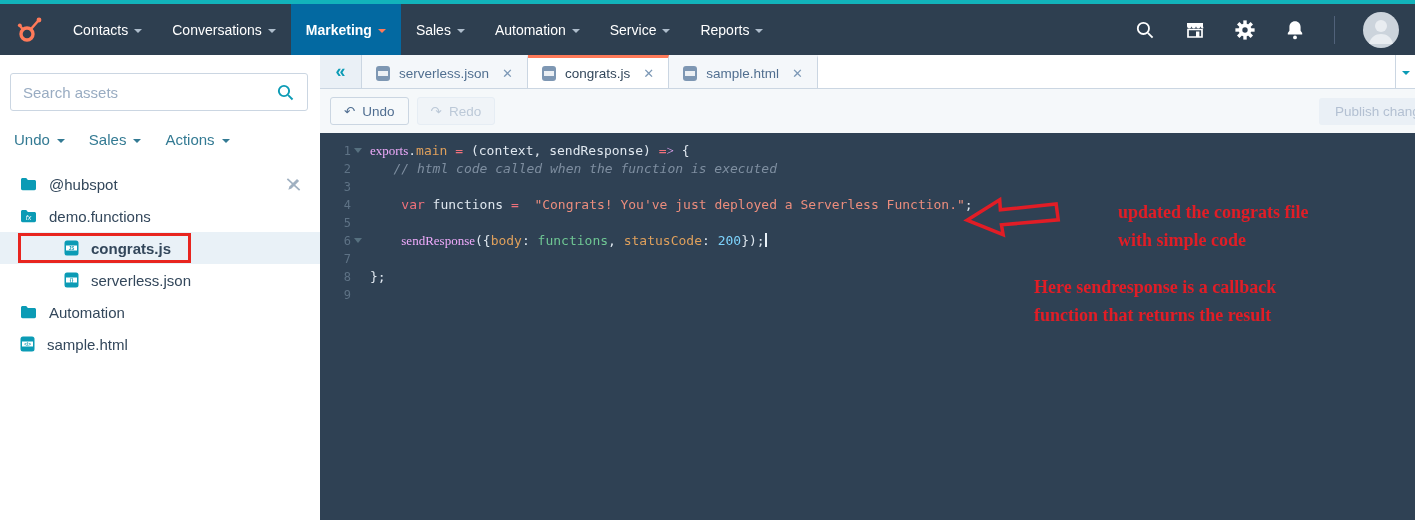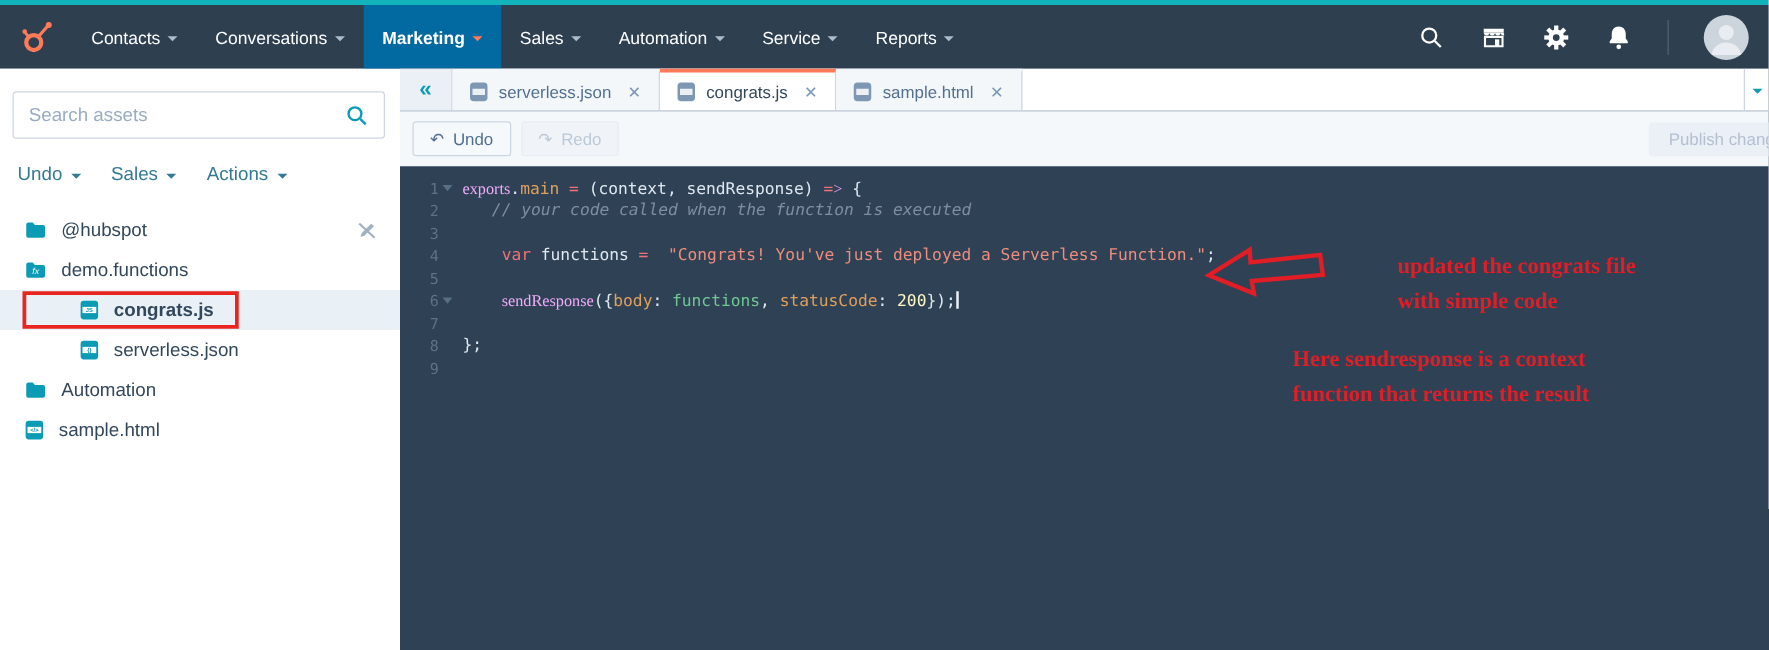--- a/index.html
+++ b/index.html
@@ -83,21 +83,21 @@
           vertical-align:2px; cursor:pointer; }
   .nofold { display:inline-block; width:11px; }
   .line-text { white-space:pre; padding-left:8px; color:#dfe7ef; }
   .tok-plain { color:#dfe7ef; }
   .tok-kw   { color:#f0717b; }
   .tok-fn   { color:#f0abfc;font-family:Liberation Serif, serif; }
   .tok-prop { color:#dfa05c; }
   .tok-str  { color:#ec8d7d; }
   .tok-cmt  { color:#7e8ea0; font-style:italic; }
   .tok-green{ color:#6fc794; }
-  .tok-num  { color:#fef9c3; }
+  .tok-num  { color:#7dd3fc; }
   .cursor { display:inline-block; width:2px; height:14px; background:#e9f1f8; vertical-align:-2px; }
 
   
   .ann { position:absolute; font-family:"Liberation Serif",serif; font-weight:bold; font-size:18px;
          line-height:1.55; pointer-events:none; }
   .ann-arrow { position:absolute; left:643px; top:60px; pointer-events:none; }
   .ann-note1 { left:798px; top:66px; width:215px; }
   .ann-note2 { left:714px; top:141px; width:295px; }
 </style>
 </head>
@@ -310,28 +310,28 @@
         <span>Redo</span>
       </button>
       <button class="btn btn-publish">Publish changes</button>
     </div>
 
     <div class="code-area" id="code">
       <svg class="ann-arrow" width="100" height="50" viewBox="0 0 100 50" style="transform:rotate(-4deg);">
         <polygon points="4,24 38,6 38,16 94,14 95,30 38,31 39,41" fill="none" stroke="#e11d26" stroke-width="3.5" stroke-linejoin="miter"></polygon>
       </svg>
       <div class="ann ann-note1" style="color: rgb(225, 29, 38);">updated the congrats file with simple code</div>
-      <div class="ann ann-note2" style="color: rgb(225, 29, 38);">Here sendresponse is a context function that returns the result</div>
+      <div class="ann ann-note2" style="color: rgb(225, 29, 38);">Here sendresponse is a callback function that returns the result</div>
     <div class="code-line">
           <div class="gutter"><span class="num">1</span><span class="fold"></span></div>
           <div class="line-text"><span class="tok-fn">exports</span><span class="tok-plain">.</span><span class="tok-prop">main</span><span class="tok-plain"> </span><span class="tok-kw">=</span><span class="tok-plain"> (context, sendResponse) </span><span class="tok-kw">=</span><span class="tok-fn">&gt;</span><span class="tok-plain"> {</span></div>
         </div>
         <div class="code-line">
           <div class="gutter"><span class="num">2</span><span class="nofold"></span></div>
-          <div class="line-text"><span class="tok-cmt">   // your code called when the function is executed</span></div>
+          <div class="line-text"><span class="tok-cmt">   // html code called when the function is executed</span></div>
         </div>
         <div class="code-line">
           <div class="gutter"><span class="num">3</span><span class="nofold"></span></div>
           <div class="line-text"></div>
         </div>
         <div class="code-line">
           <div class="gutter"><span class="num">4</span><span class="nofold"></span></div>
           <div class="line-text"><span class="tok-plain">    </span><span class="tok-kw">var</span><span class="tok-plain"> functions </span><span class="tok-kw">=</span><span class="tok-plain">  </span><span class="tok-str">"Congrats! You've just deployed a Serverless Function."</span><span class="tok-plain">;</span></div>
         </div>
         <div class="code-line">

